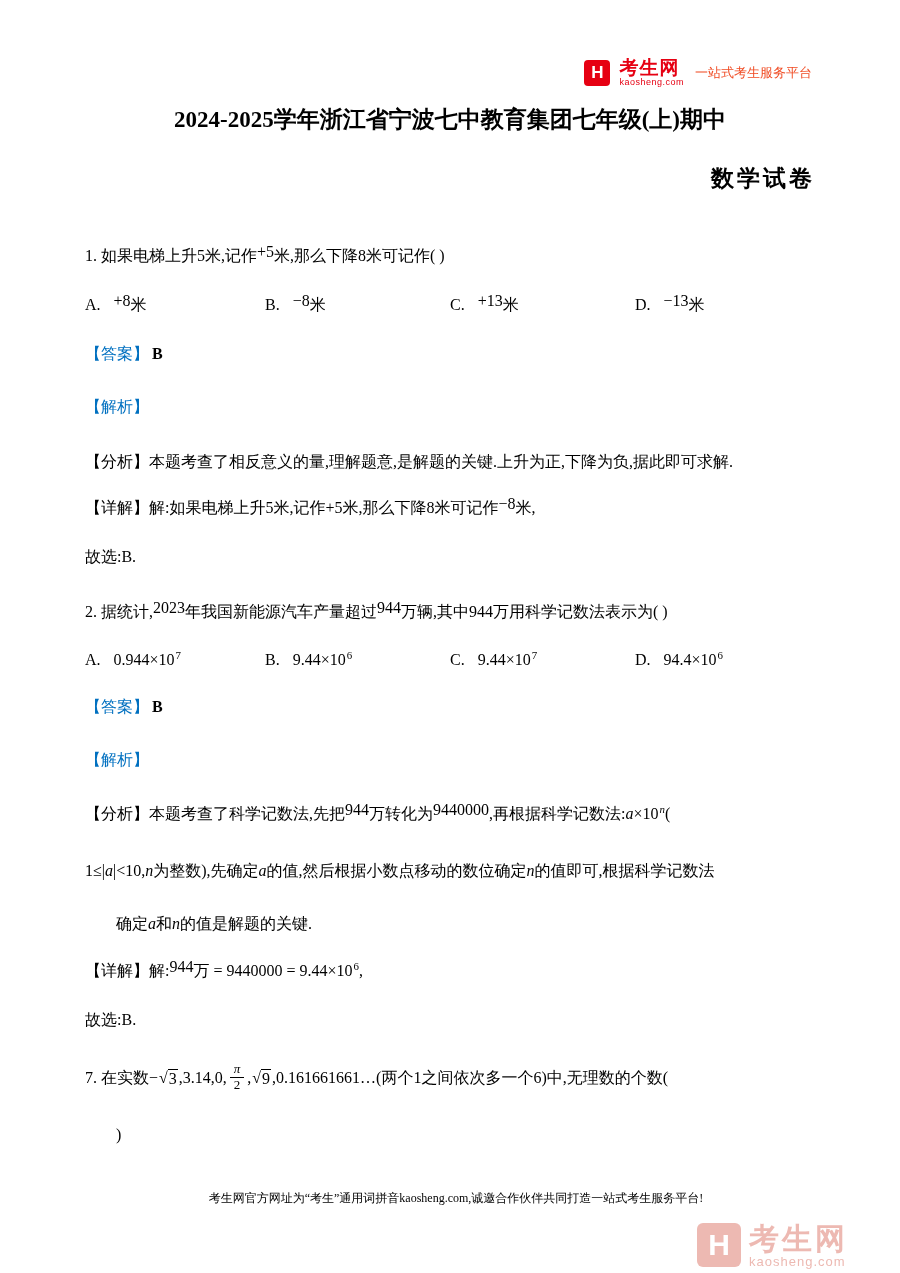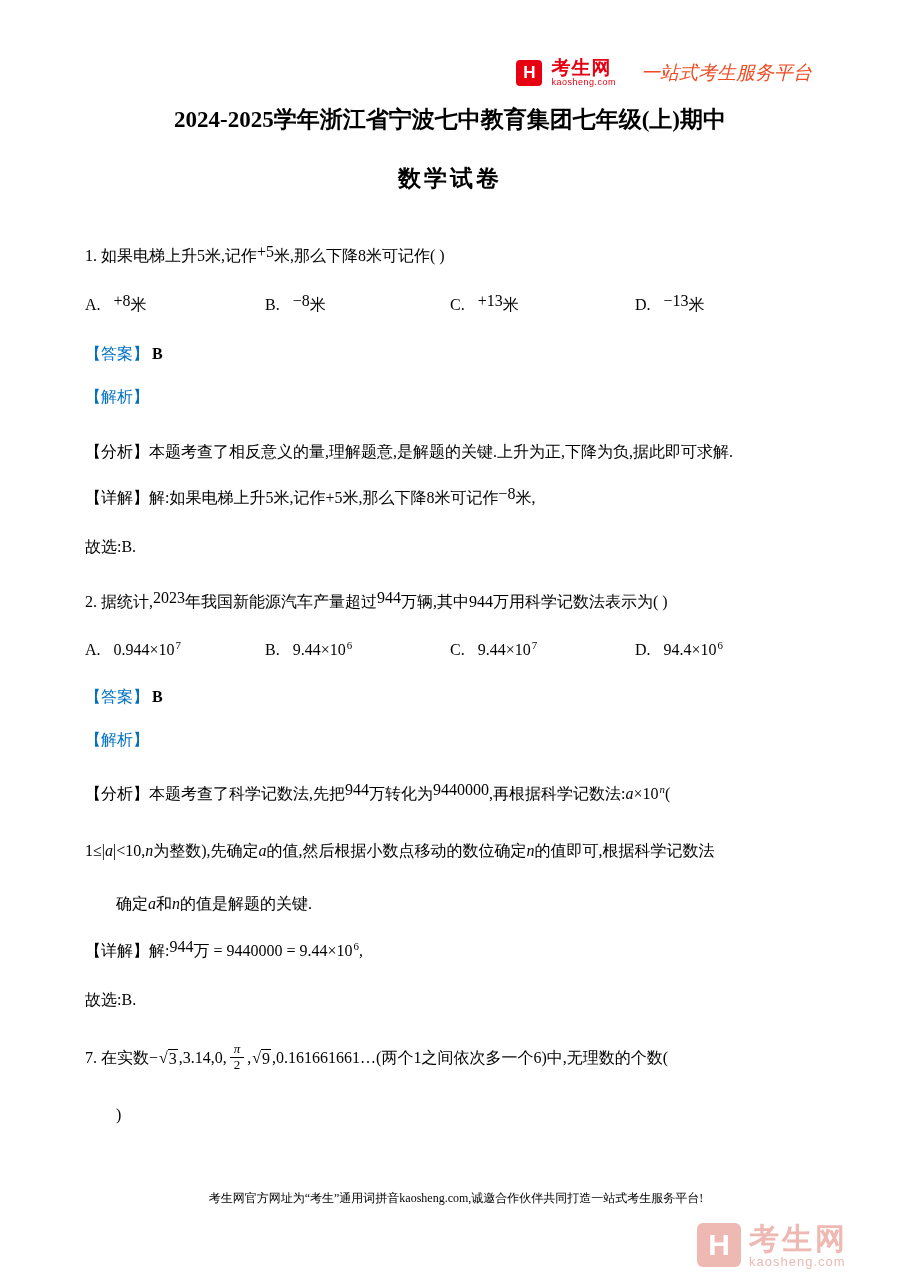--- a/index.html
+++ b/index.html
@@ -28,37 +28,37 @@
   .logo-icon{
     width:26px;height:26px;border-radius:4px;
     background:var(--brand-red);color:#fff;
     display:flex;align-items:center;justify-content:center;
     font-family:"Liberation Sans", sans-serif;font-weight:bold;font-size:17px;
     flex:0 0 auto;
   }
   .logo-text-block{display:flex;flex-direction:column;line-height:1.05;}
   .logo-name{color:var(--brand-red);font-weight:bold;font-size:19px;font-family:"Liberation Sans", sans-serif;letter-spacing:1px;}
   .logo-domain{color:var(--brand-red);font-size:9px;font-family:"Liberation Sans", sans-serif;letter-spacing:.5px;}
-  .logo-tagline{color:var(--tagline-red);font-size:19px;margin-left:16px;font-family:"Liberation Sans", sans-serif;font-style:italic;}
+  .logo-tagline{color:var(--tagline-red);font-size:13px;margin-left:2px;font-family:"Liberation Sans", sans-serif;}
   
   .content{padding:0 85px;}
   .title1{margin:18px 0 0 0;text-align:center;font-size:23px;font-weight:bold;line-height:1.3;}
-  .title2{margin:28px 0 0 0;text-align:center;font-size:23px;font-weight:bold;letter-spacing:3px;}
+  .title2{margin:28px 0 0 0;text-align:right;font-size:23px;font-weight:bold;letter-spacing:3px;}
   .section{margin:46px 0 0 0;font-size:17.5px;font-weight:bold;}
   .p{margin:0;line-height:1.55;}
   .stem{margin-top:50px;}
   .opts{display:flex;margin-top:26px;align-items:baseline;}
   .opt{display:inline-flex;align-items:baseline;}
   .opt:nth-child(1){width:180px;}
   .opt:nth-child(2){width:185px;}
   .opt:nth-child(3){width:185px;}
   .opt:nth-child(4){flex:1;}
   .opt-label{margin-right:13px;}
   .ans{margin-top:26px;}
-  .jiexi{margin-top:18px;}
+  .jiexi{margin-top:28px;}
   .fenxi{margin-top:30px;}
   .detail{margin-top:22px;}
   .concl{margin-top:24px;}
   .gap-a{margin-top:24px;}
   .gap-c{margin-top:32px;}
   .gap-d{margin-top:28px;margin-left:31px;}
   .blue{color:var(--label-blue);}
   .ansv{margin-left:3px;font-weight:600;}
   
   .m{font-family:"Liberation Serif", serif;}

